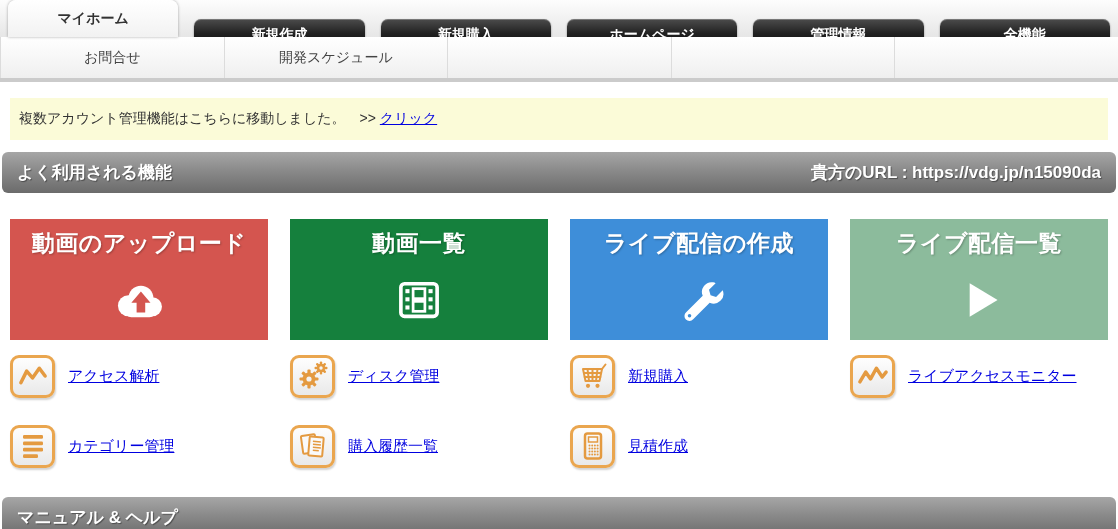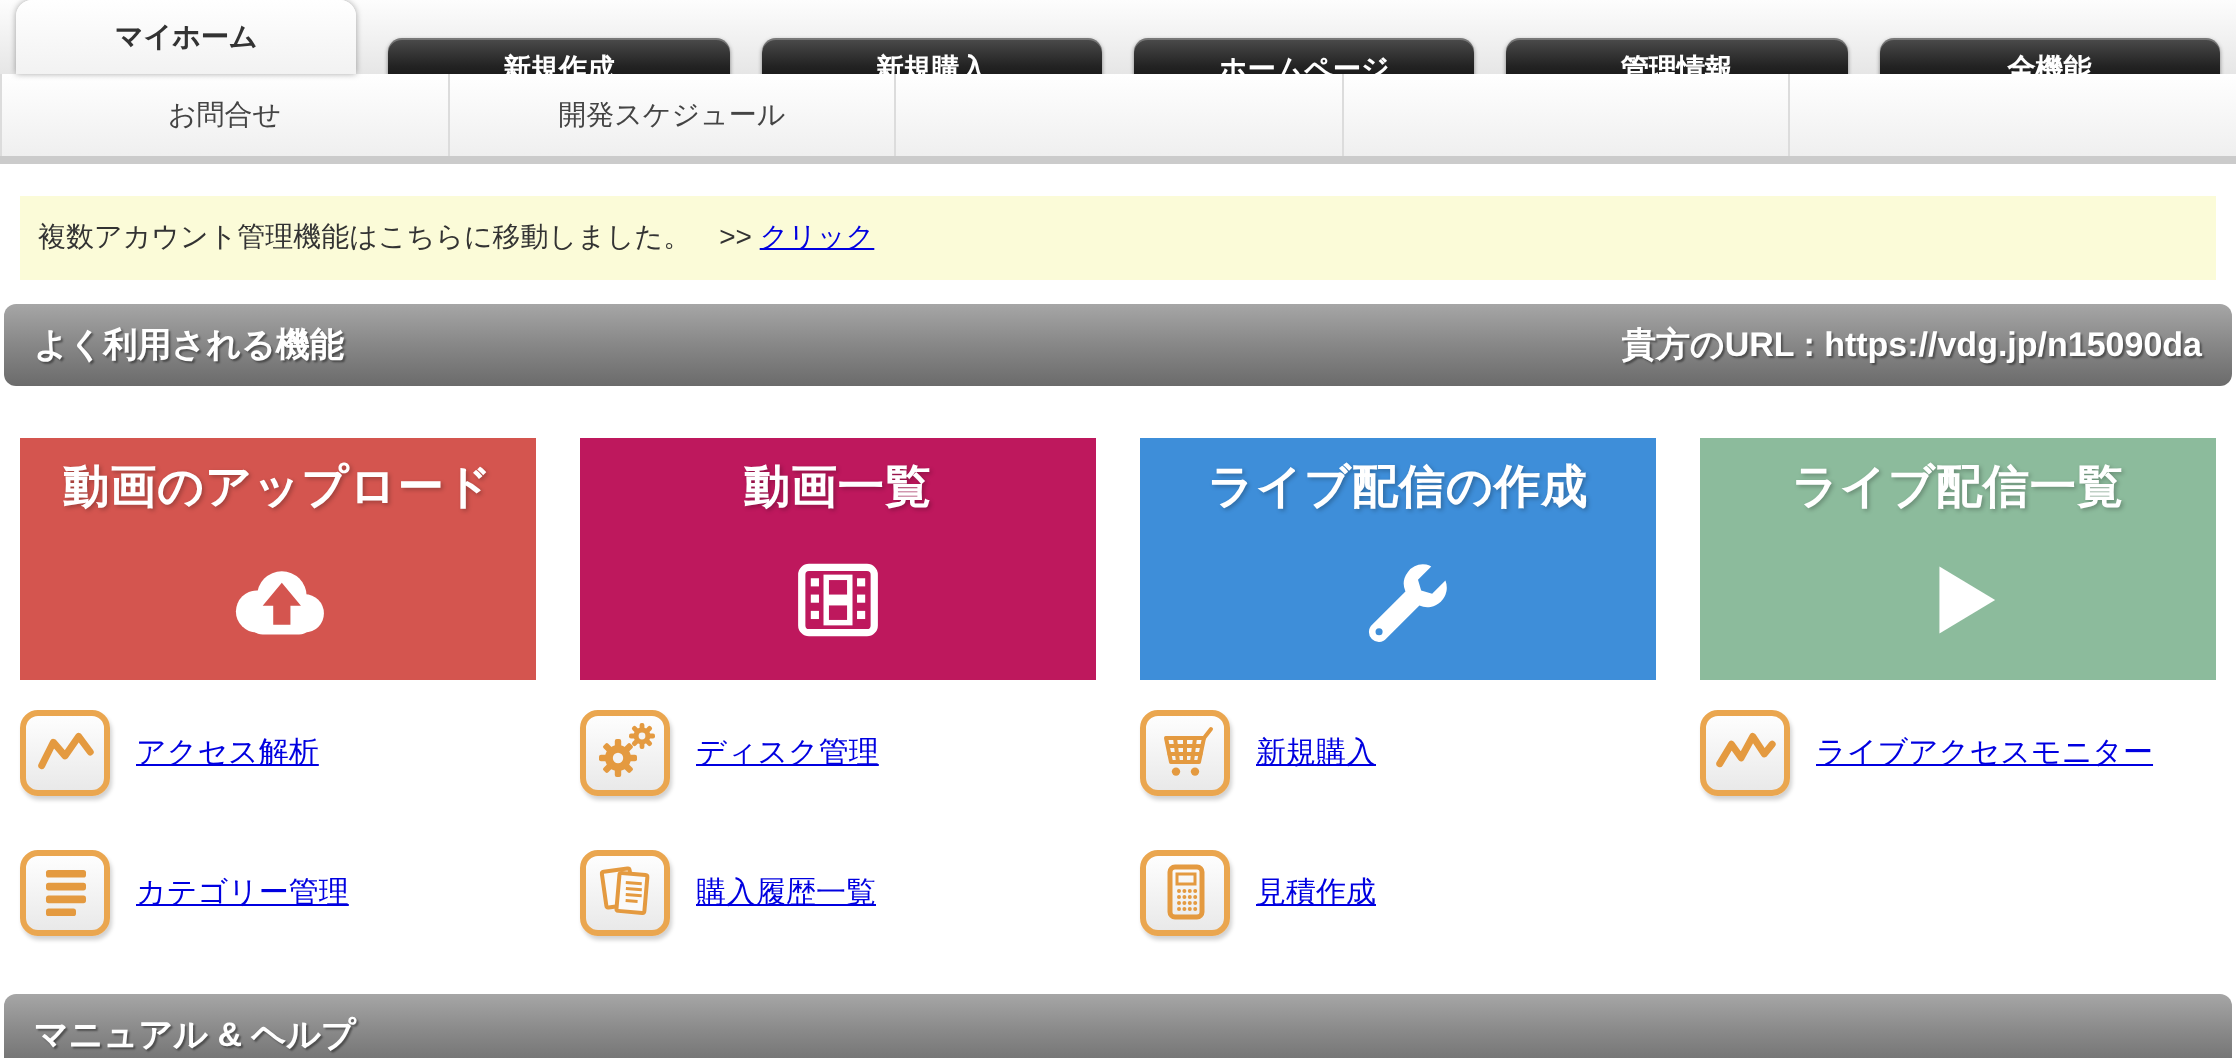--- a/index.html
+++ b/index.html
@@ -148,21 +148,21 @@
           <circle cx="21" cy="29" r="11"></circle>
             <circle cx="34" cy="21" r="13"></circle>
             <circle cx="46" cy="30" r="10"></circle>
           <rect x="17" y="27" width="33" height="14" rx="7"></rect>
         </g>
         <polygon points="34,14 44,26 38.5,26 38.5,36 29.5,36 29.5,26 24,26" fill="var(--tile-bg,#d4554f)"></polygon>
       </svg>
     </div>
   </div>
 
-  <div class="tile" style="background: #be185d; --tile-bg: #fbb863;">
+  <div class="tile" style="background: #15803d; --tile-bg: #fbb863;">
     <div class="tile-label">動画一覧</div>
     <div class="tile-icon">
       <svg width="58" height="42" viewBox="0 0 64 46">
         <rect x="12" y="5" width="40" height="36" rx="4" fill="none" stroke="#fff" stroke-width="4"></rect>
         <g fill="#fff">
           <rect x="17" y="11" width="4.5" height="4.5"></rect>
             <rect x="17" y="20" width="4.5" height="4.5"></rect>
             <rect x="17" y="29" width="4.5" height="4.5"></rect>
           <rect x="42.5" y="11" width="4.5" height="4.5"></rect>
             <rect x="42.5" y="20" width="4.5" height="4.5"></rect>

